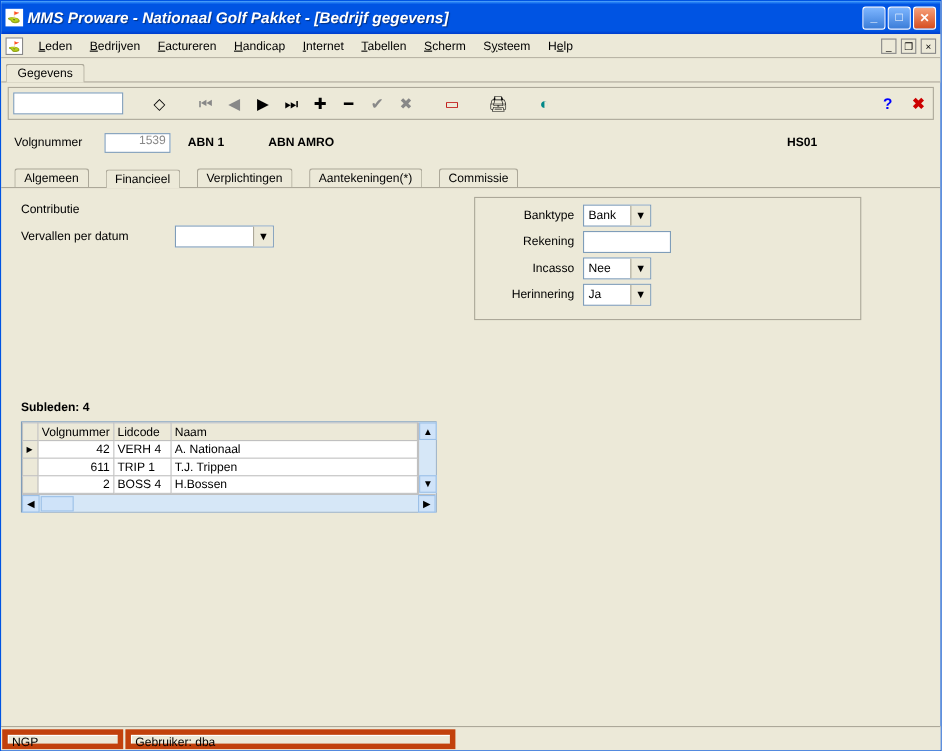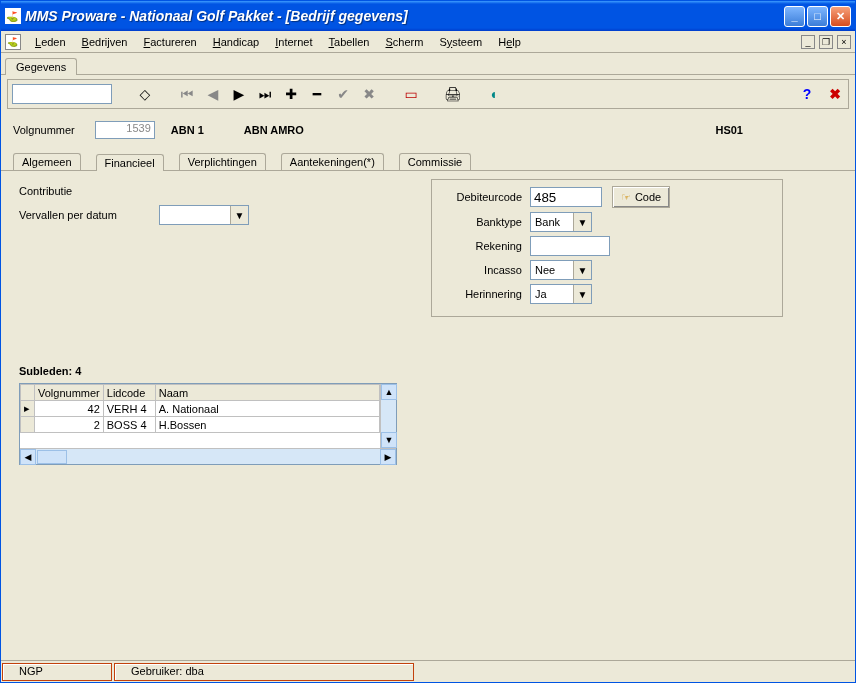--- a/index.html
+++ b/index.html
@@ -230,23 +230,23 @@
   .statusbar {
     position:absolute;
     left:1px; right:1px; bottom:1px;
     height:22px;
     background:#ECE9D8;
     border-top:1px solid #ACA899;
     display:flex;
     align-items:center;
   }
   .statusbar .cell {
-    border:1px solid #c2410c;
+    border:5px solid #c2410c;
     height:18px;
-    padding:1px 16px;
+    padding:1px 4px;
     margin:0 1px;
     box-shadow: inset 1px 1px 0 #fff;
   }
 </style>
 </head>
 <body>
 
 <div class="titlebar">
   <div class="app-icon">⛳</div>
   <div class="title-text">MMS Proware - Nationaal Golf Pakket - [Bedrijf gegevens]</div>
@@ -327,29 +327,20 @@
   <div class="form-row">
     <div class="flabel">Vervallen per datum</div>
     <div class="combo" style="width:90px">
       <div class="ctext"></div>
       <div class="cbtn">▼</div>
     </div>
   </div>
 
   <div class="debtor-panel">
     <div class="drow">
-      <div class="dlabel">Debiteurcode</div>
-      <input class="txt-input" style="width: 72px;" value="485">
-      <div style="width:10px"></div>
-      <div class="btn3d">
-        <span style="color:#c80">☞</span>
-        <span>Code</span>
-      </div>
-    </div>
-    <div class="drow">
       <div class="dlabel">Banktype</div>
       <div class="combo" style="width:62px">
         <div class="ctext">Bank</div>
         <div class="cbtn">▼</div>
       </div>
     </div>
     <div class="drow">
       <div class="dlabel">Rekening</div>
       <input class="txt-input" style="width: 80px;" value="">
     </div>
@@ -380,20 +371,26 @@
               <th class="rowhead"></th>
               <th style="width:68px">Volgnummer</th>
               <th style="width:52px">Lidcode</th>
               <th>Naam</th>
             </tr>
             <tr>
               <td class="rowhead">▸</td>
               <td class="num">42</td>
               <td>VERH 4</td>
               <td>A. Nationaal</td>
+            </tr>
+            <tr>
+              <td class="rowhead"></td>
+              <td class="num">611</td>
+              <td>TRIP 1</td>
+              <td>T.J. Trippen</td>
             </tr>
             <tr>
               <td class="rowhead"></td>
               <td class="num">2</td>
               <td>BOSS 4</td>
               <td>H.Bossen</td>
             </tr>
           </tbody>
             </table>
         </div>

